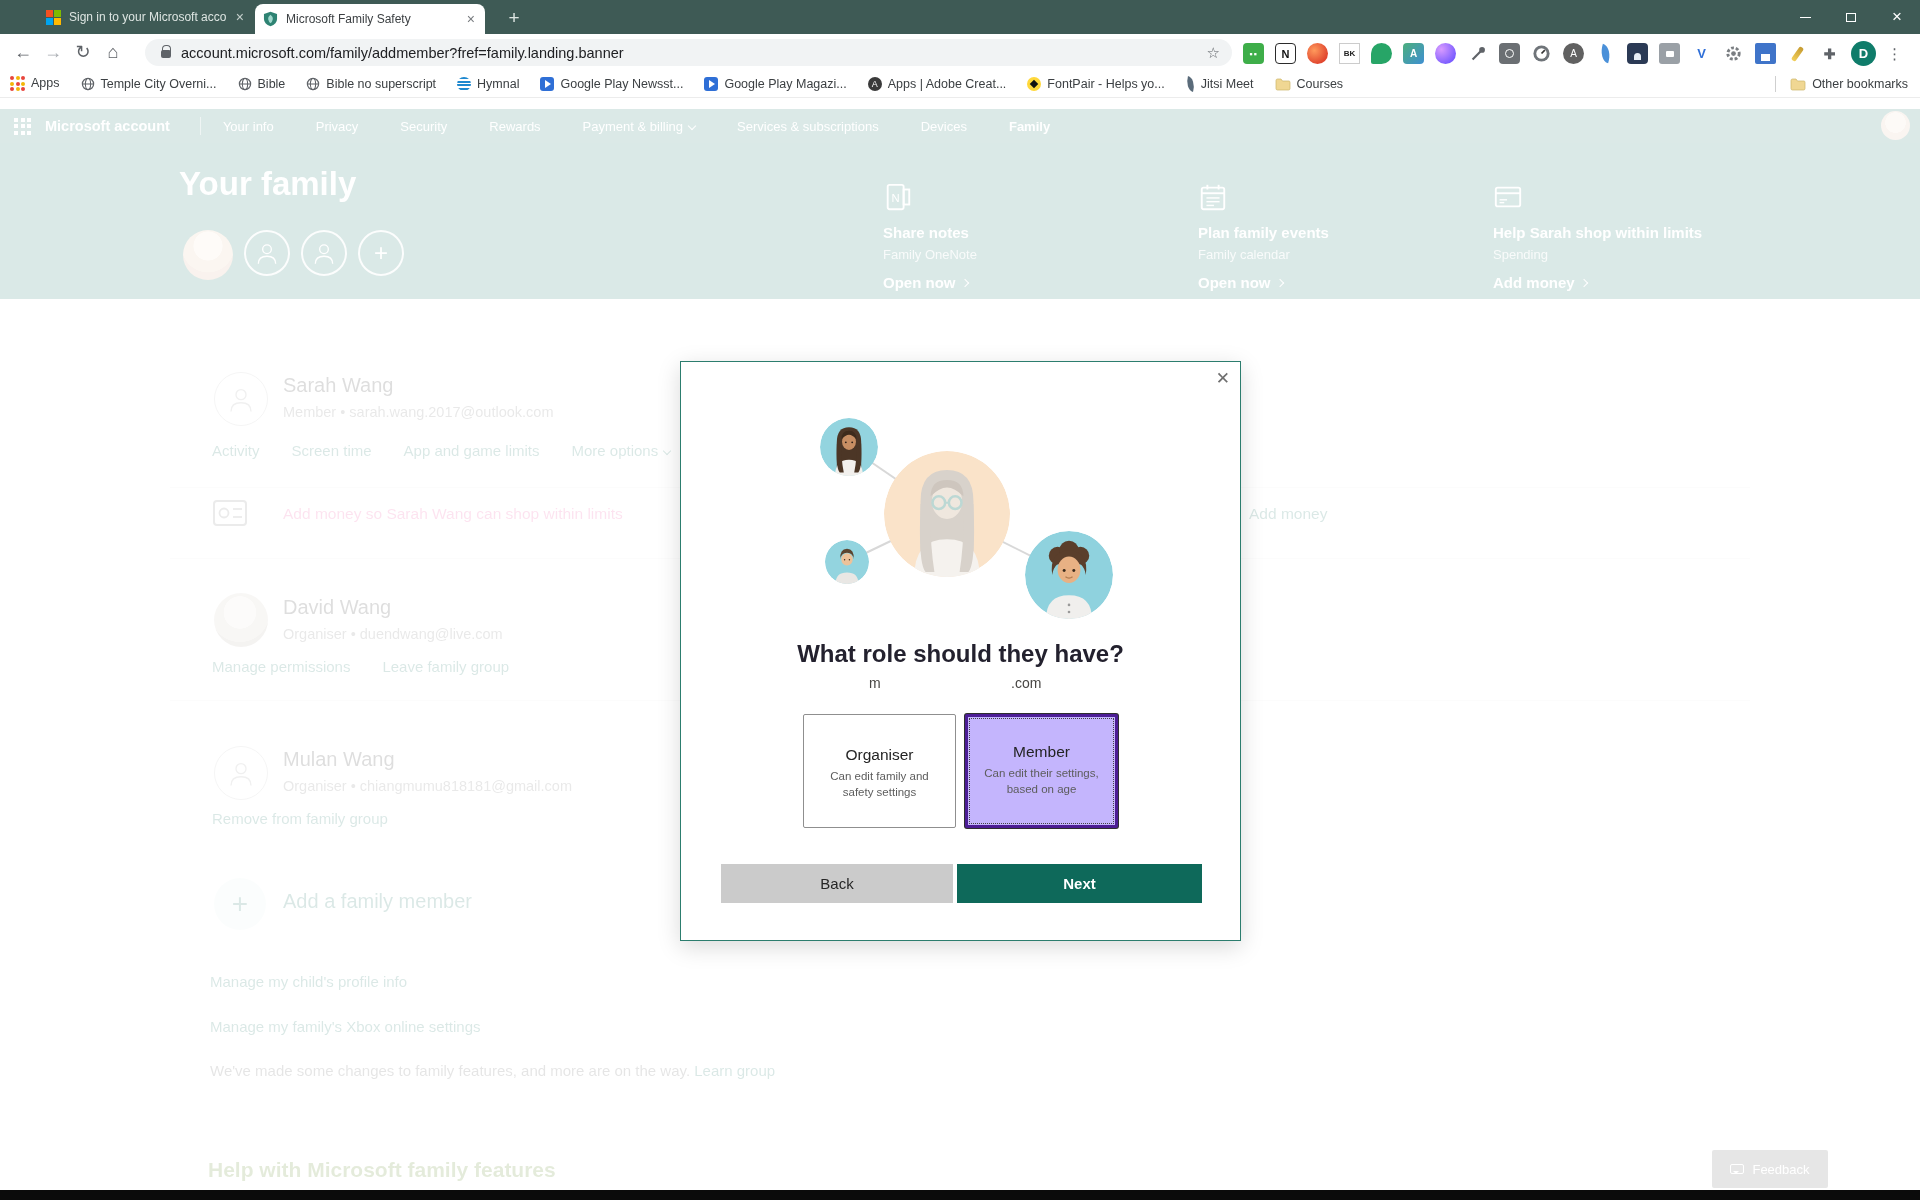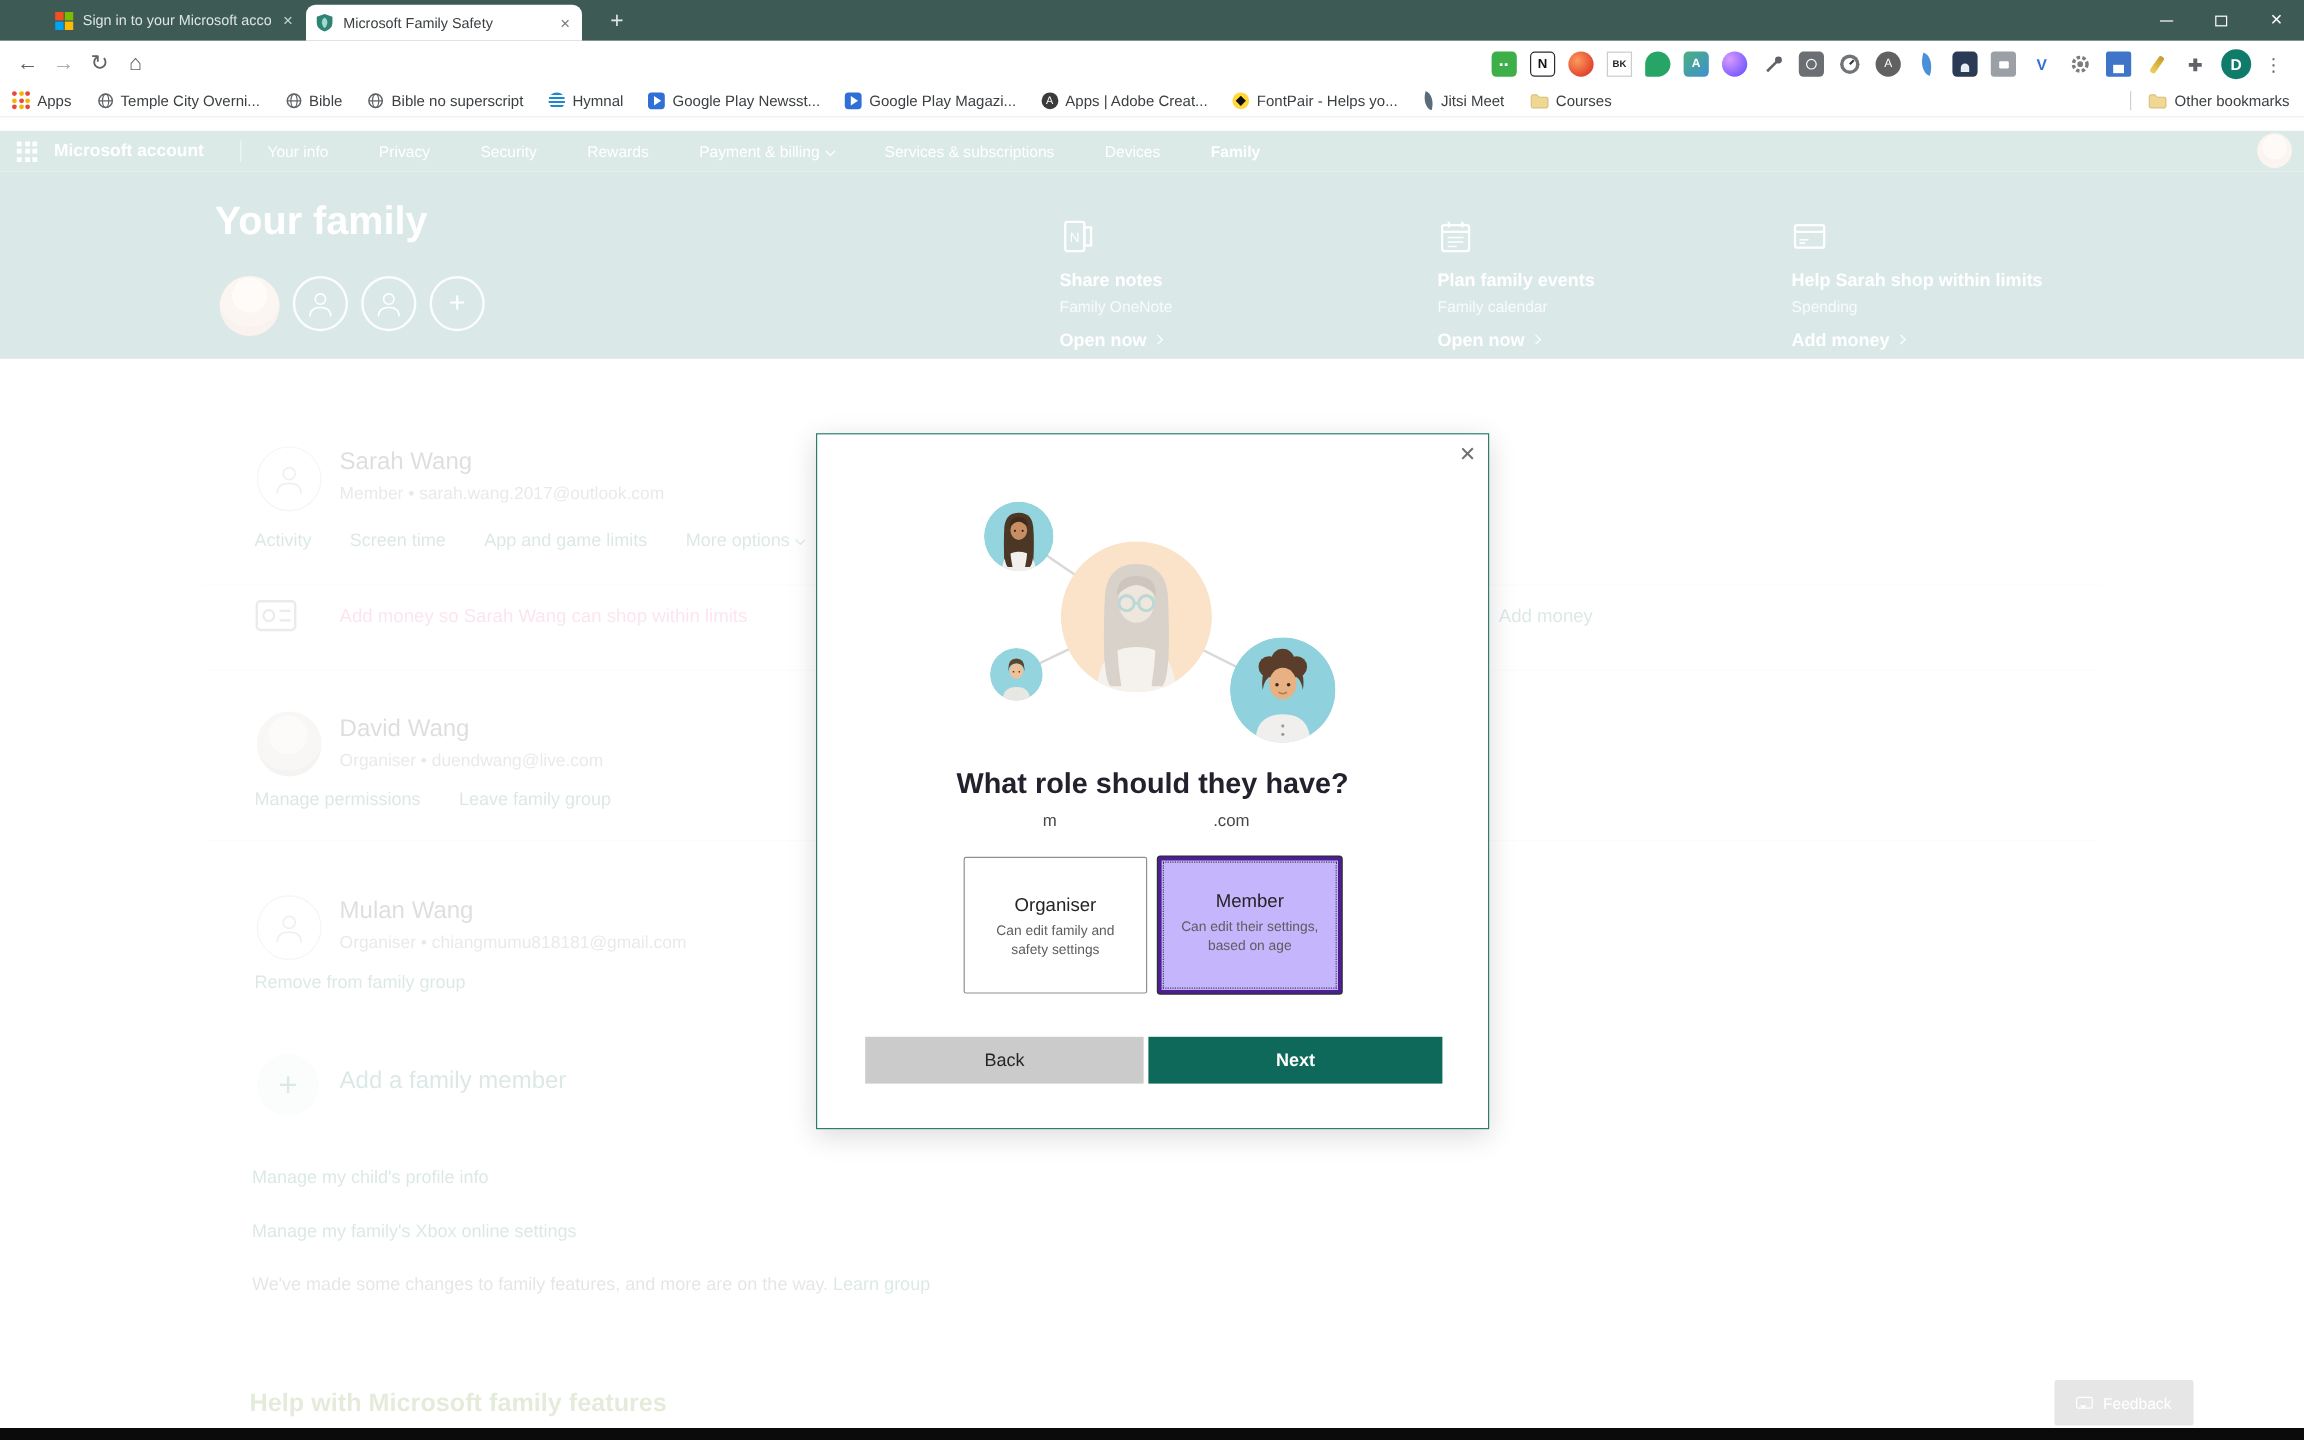--- a/index.html
+++ b/index.html
@@ -28,21 +28,21 @@
   .padlock{width:10px;height:8px;background:#5f6368;border-radius:2px;position:relative;margin:3px 10px 0 2px;flex:none}
   .padlock::before{content:"";position:absolute;top:-5px;left:1.2px;width:7px;height:6px;border:1.7px solid #5f6368;border-bottom:none;border-radius:4px 4px 0 0}
   .url{font-size:14.5px;color:#202124;white-space:nowrap}
   .omni-star{position:absolute;right:12px;font-size:15px;color:#5f6368;cursor:pointer}
   .extrow{position:absolute;left:1243px;top:7px;display:flex;align-items:center;gap:11px}
   .ext{width:21px;height:21px;display:flex;align-items:center;justify-content:center;font-size:11px;cursor:pointer;flex:none}
   .avatarD{width:25px;height:25px;border-radius:50%;background:#0F7C6A;color:#fff;font-size:13px;font-weight:bold;display:flex;align-items:center;justify-content:center;cursor:pointer}
   .kebab{color:#5f6368;font-size:15px;letter-spacing:0;width:14px;text-align:center;cursor:pointer}
 
   .bookbar{position:absolute;left:0;top:70px;width:1920px;height:28px;background:#fff;border-bottom:1px solid #ececec;display:flex;align-items:center;padding-left:10px}
-  .bm{display:flex;align-items:center;gap:6px;font-size:12.5px;color:#3c4043;margin-right:21px;white-space:nowrap;cursor:pointer}
+  .bm{display:flex;align-items:flex-start;gap:6px;font-size:12.5px;color:#3c4043;margin-right:21px;white-space:nowrap;cursor:pointer}
   .appsgrid{display:grid;grid-template-columns:4px 4px 4px;grid-gap:1.5px}
   .appsgrid i{width:4px;height:4px;border-radius:50%}
   .bm-sep{width:1px;height:16px;background:#cfcfcf;margin:0 14px 0 0}
   .bookbar-right{position:absolute;right:12px;top:0;height:28px;display:flex;align-items:center}
 
   
   .msnav{position:absolute;left:0;top:109px;width:1920px;height:34px;background:#0E6E60;color:#fff;display:flex;align-items:center;padding-left:14px;font-size:13px}
   .msnav .brand{font-size:14.5px;font-weight:bold;margin:0 30px 0 14px}
   .msnav .vsep{width:1px;height:18px;background:rgba(255,255,255,.55);margin-right:22px}
   .msnav .item{margin-right:42px;cursor:pointer;white-space:nowrap}
@@ -130,20 +130,25 @@
       </div>
     <div class="winbtn" style="font-size:17px">×</div>
   </div>
 </div>
 
 <div class="toolbar">
   <div class="navicon" style="margin-left:8px">←</div>
   <div class="navicon" style="color:#a9adb2">→</div>
   <div class="navicon">↻</div>
   <div class="navicon">⌂</div>
+  <div class="omnibox">
+    <span class="padlock"></span>
+    <span class="url">account.microsoft.com/family/addmember?fref=family.landing.banner</span>
+    <span class="omni-star">☆</span>
+  </div>
   <div class="extrow">
     <span class="ext" style="background:#3eae49;border-radius:4px;color:#fff;font-size:9px;letter-spacing:1px">▪▪</span>
     <span class="ext" style="background:#fff;border:1.3px solid #2b2b2b;border-radius:4px;color:#111;font-weight:bold">N</span>
     <span class="ext" style="background:radial-gradient(circle at 35% 35%,#ff9a5c,#e1472f 70%);border-radius:50%"></span>
     <span class="ext" style="background:#fff;border:1px solid #ccc;color:#222;font-size:8px;font-weight:bold">BK</span>
     <span class="ext" style="background:#27a567;border-radius:50% 50% 50% 10%"></span>
     <span class="ext" style="background:linear-gradient(135deg,#4caf7d,#3f8fd2);border-radius:4px;color:#fff;font-weight:bold;font-size:10px">A</span>
     <span class="ext" style="background:radial-gradient(circle at 30% 30%,#d89bff,#7a5cff 75%);border-radius:50%"></span>
     <span class="ext">
         <svg width="18" height="18" viewBox="0 0 20 20">

